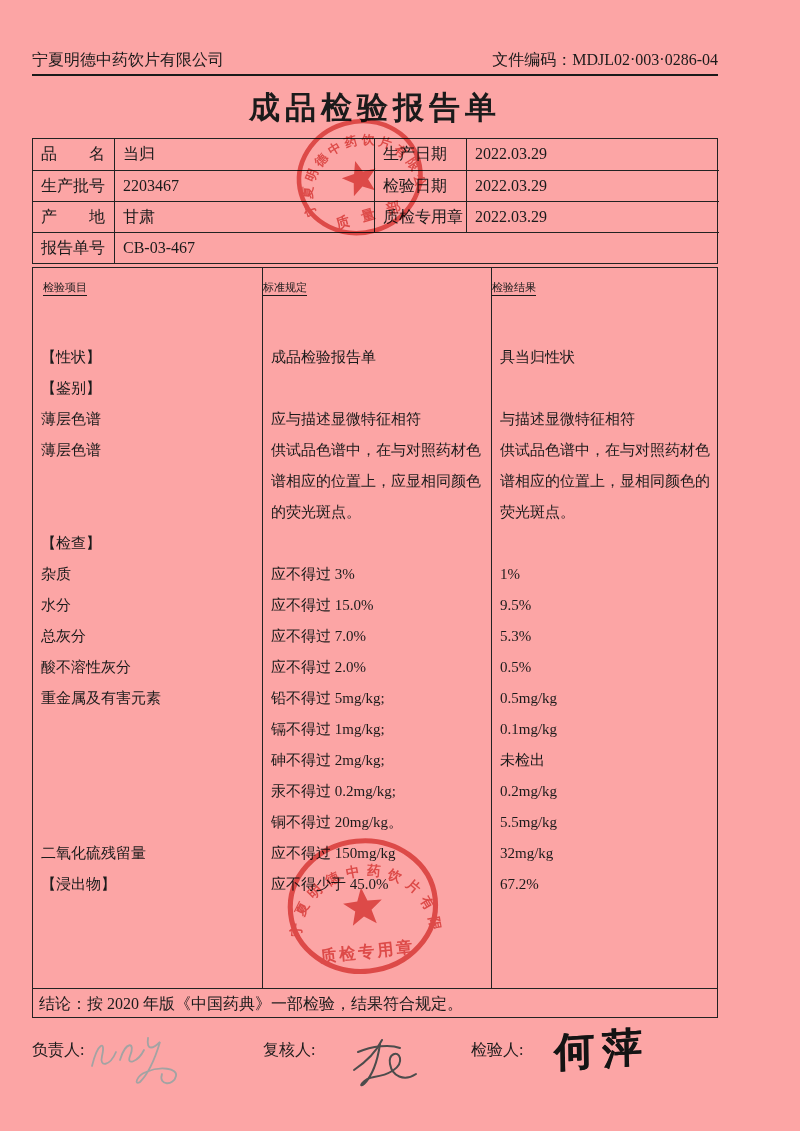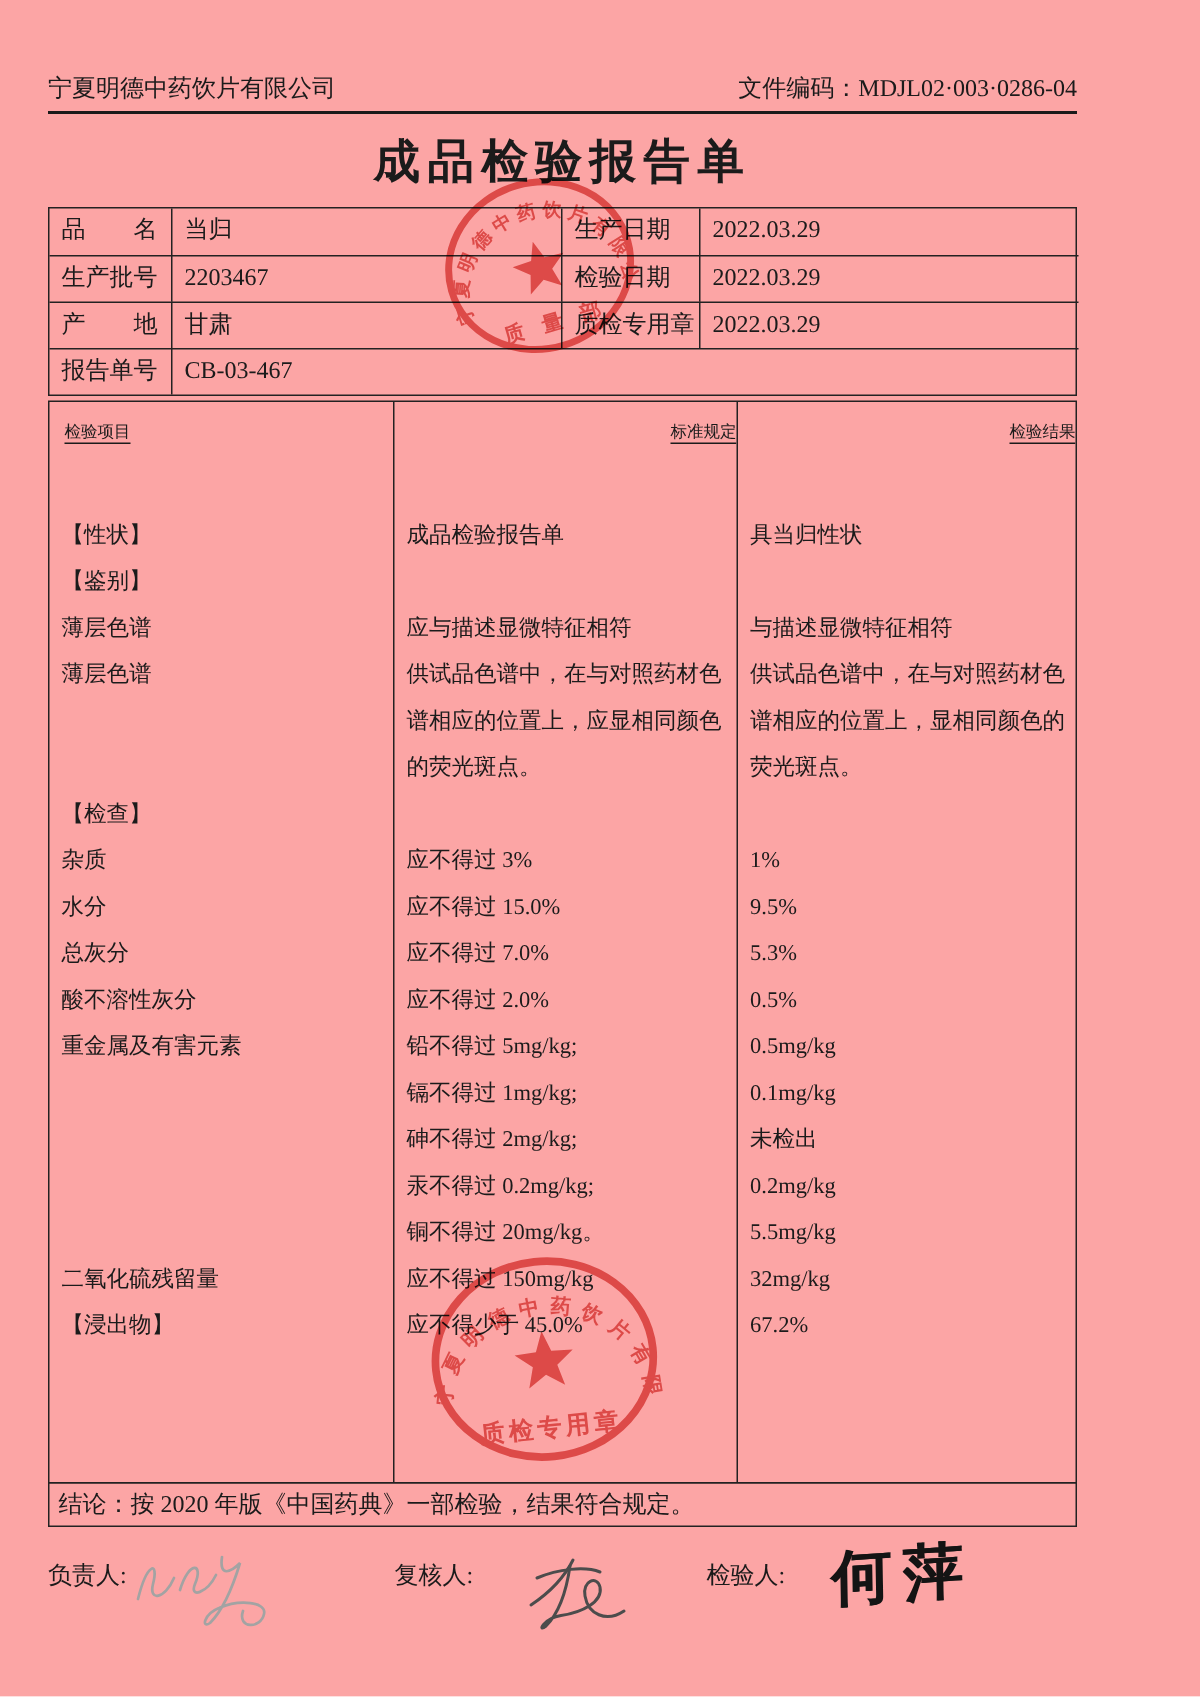--- a/index.html
+++ b/index.html
@@ -52,21 +52,21 @@
     border:1.5px solid #222;
     height:720px;
     display:flex;
     font-size:15px;
     box-sizing:content-box;
   }
   .mt-col{width:229px;box-sizing:border-box;overflow:hidden;}
   .mt-col + .mt-col{border-left:1.5px solid #222;}
   .mt-col:last-child{flex:1;}
   .col-head{height:74px;padding-top:12px;box-sizing:border-box;font-size:11px;}
-  .col-head.center{text-align:right;}
+  .col-head.center{text-align:left;}
   .col-head.left{padding-left:10px;}
   .col-head span{text-decoration:underline;text-underline-offset:4px;}
   .tline{
     height:31px;line-height:31px;
     padding:0 4px 0 8px;
     white-space:nowrap;overflow:visible;
   }
   .tline.para{
     white-space:normal;height:auto;min-height:93px;
   }

